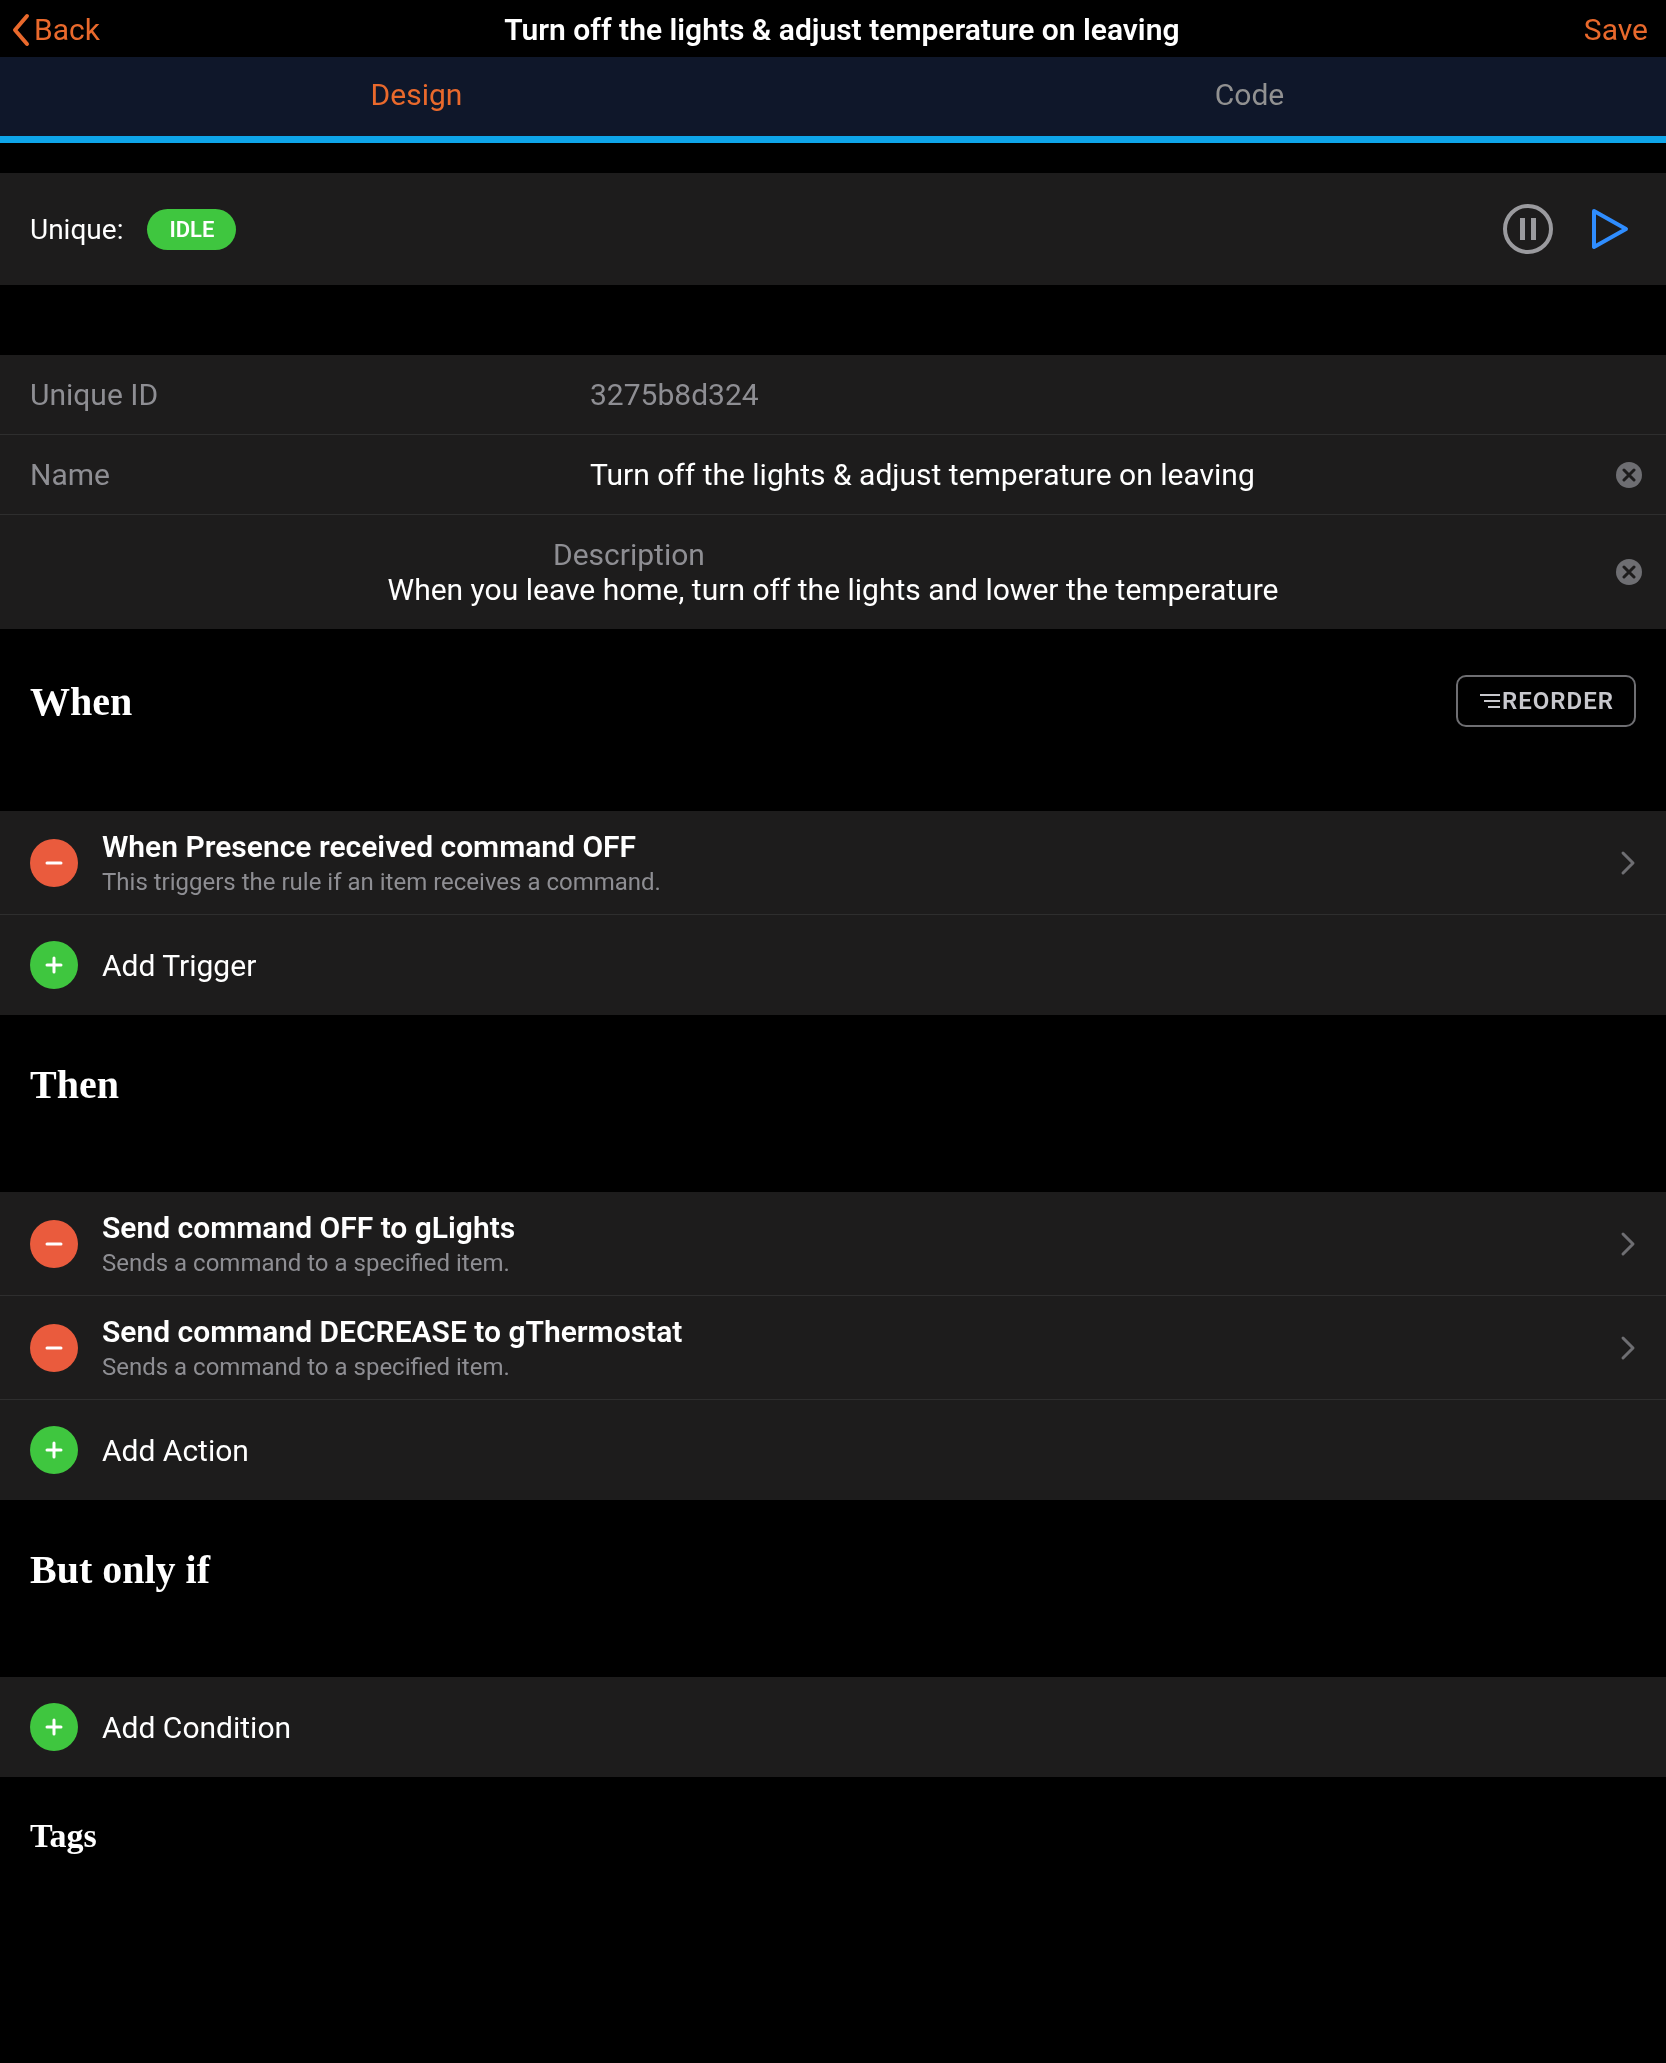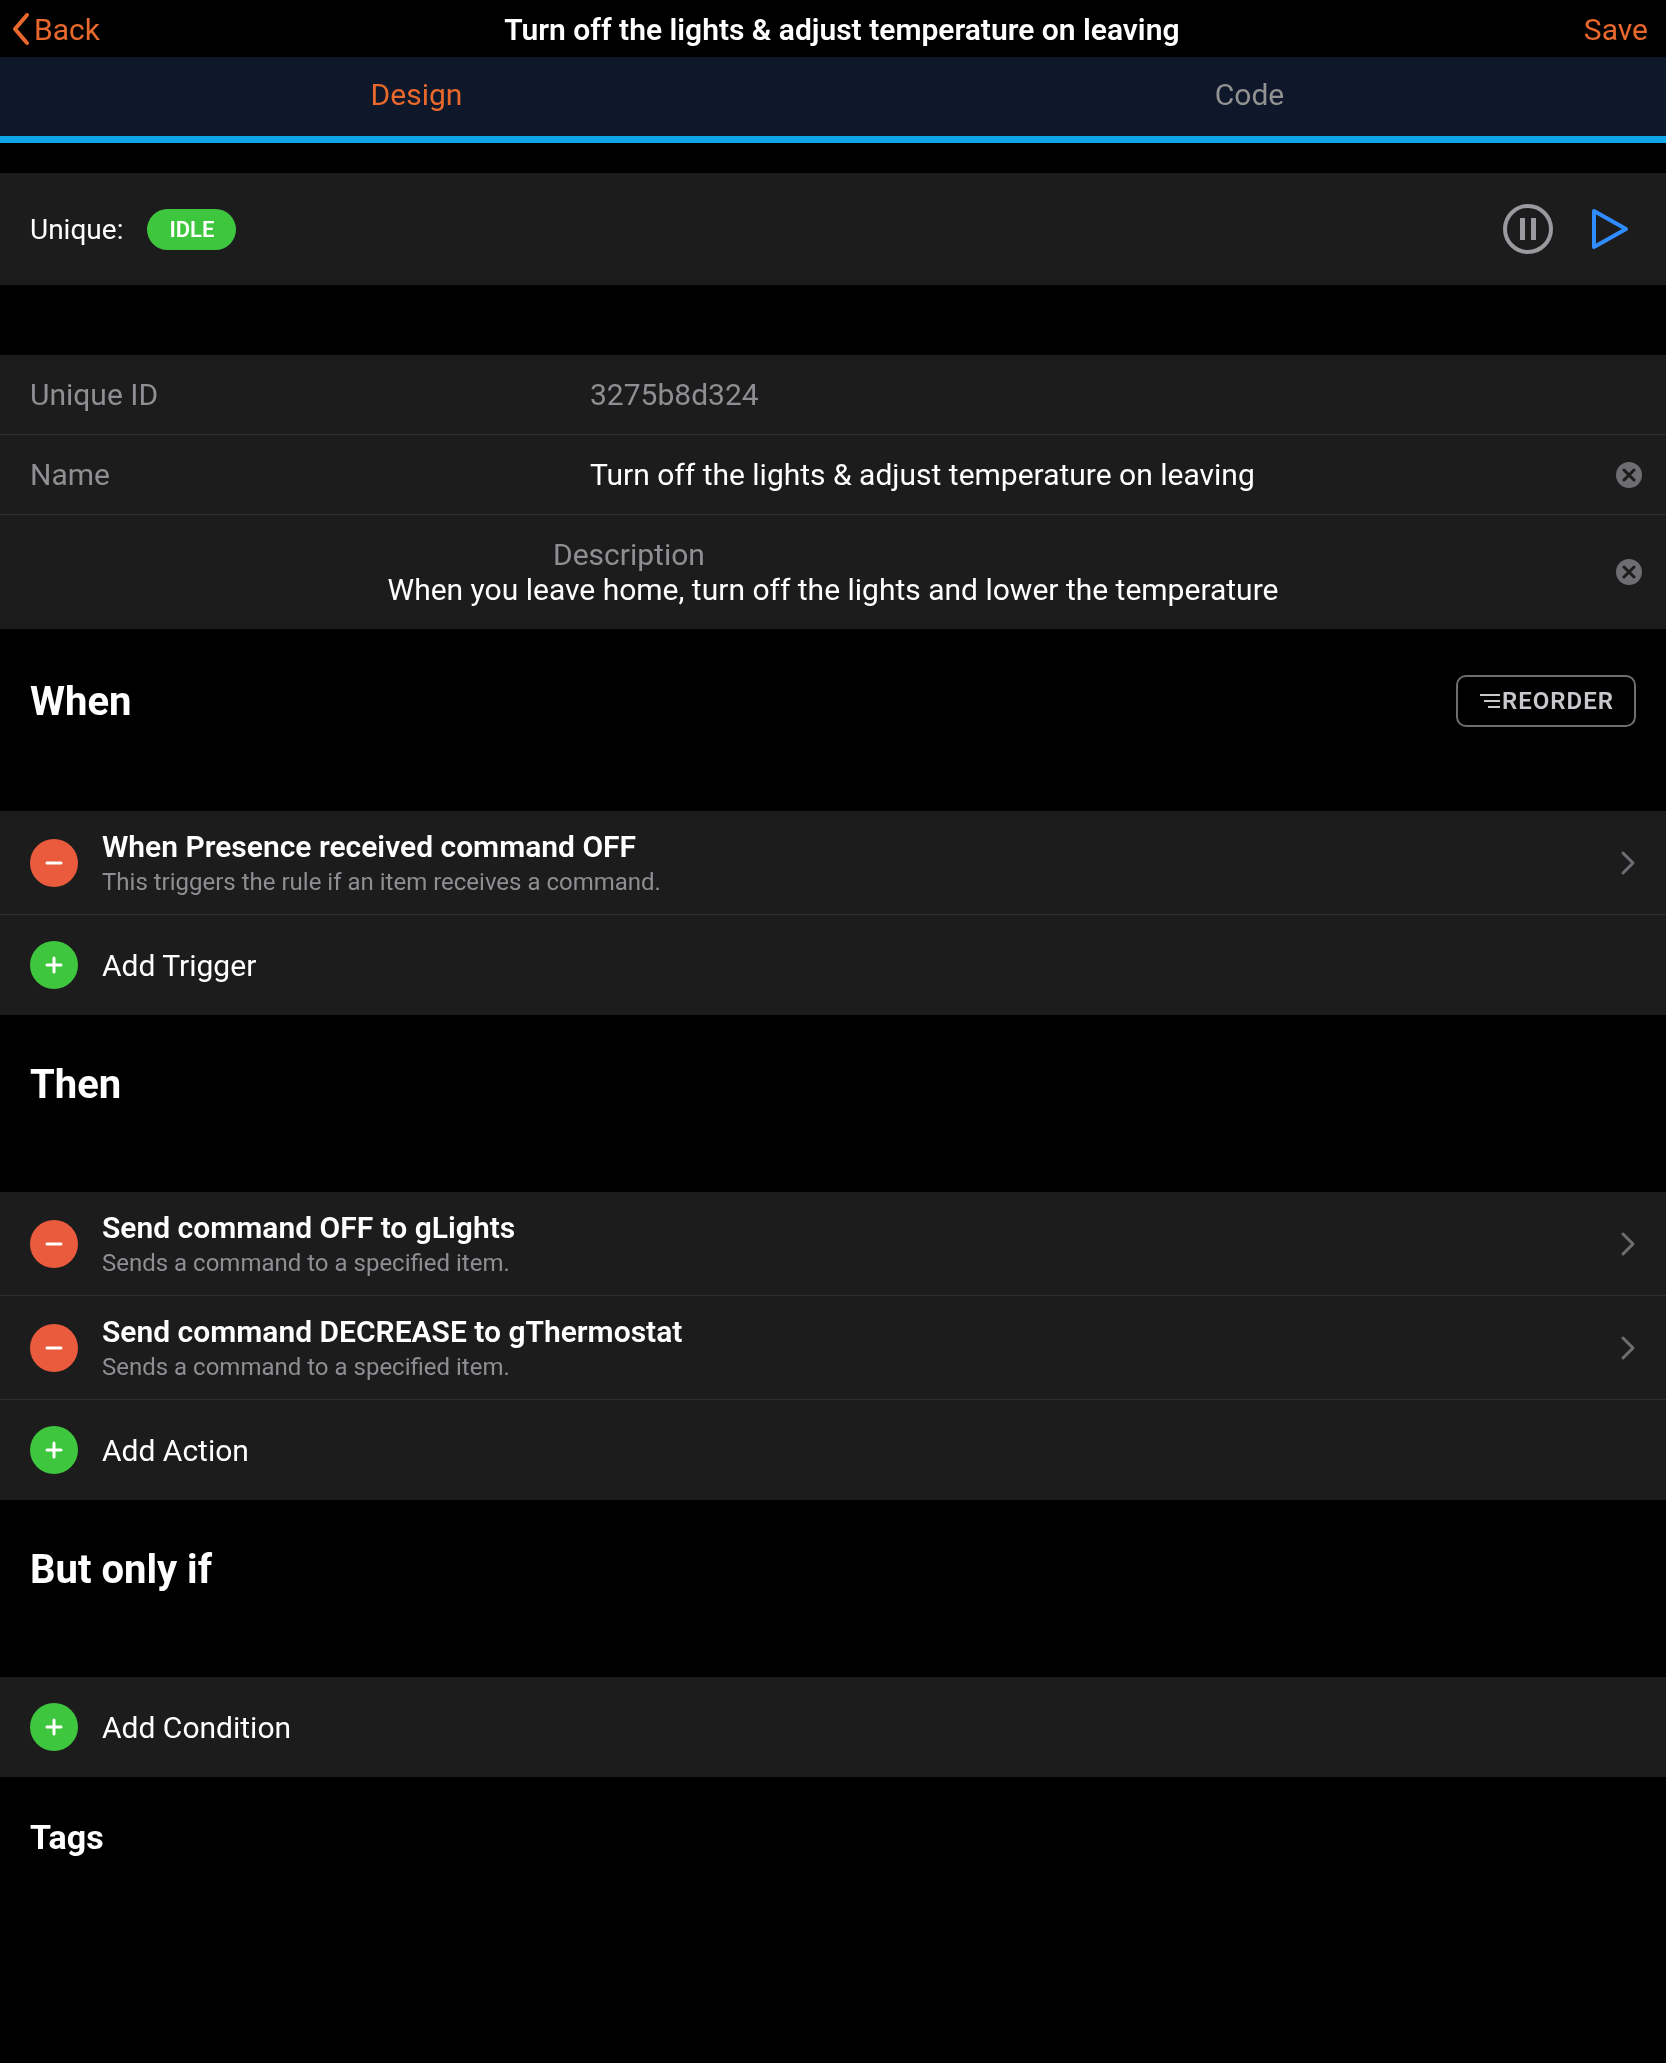--- a/index.html
+++ b/index.html
@@ -13,21 +13,21 @@
   
   .navbar {
     display: flex;
     align-items: center;
     justify-content: space-between;
     padding: 12px 18px 10px 10px;
     background: #000;
   }
   .navbar .back {
     display: flex;
-    align-items: flex-start;
+    align-items: center;
     color: #e9692c;
     font-size: 30px;
     cursor: pointer;
   }
   .navbar .back svg { margin-right: 2px; }
   .navbar .title {
     font-size: 30px;
     font-weight: 600;
     color: #fff;
   }
@@ -122,20 +122,21 @@
     background: #000;
     display: flex;
     align-items: center;
     justify-content: space-between;
     padding: 46px 30px 46px 30px;
   }
   .section-title {
     font-size: 40px;
     font-weight: 700;
     color: #fff;
+    font-family: Liberation Serif, serif;
   }
   .section-title.small {
     font-size: 34px;
     font-weight: 700;
   }
   .reorder-btn {
     display: flex;
     align-items: center;
     gap: 0;
     border: 2px solid #6e6e72;

